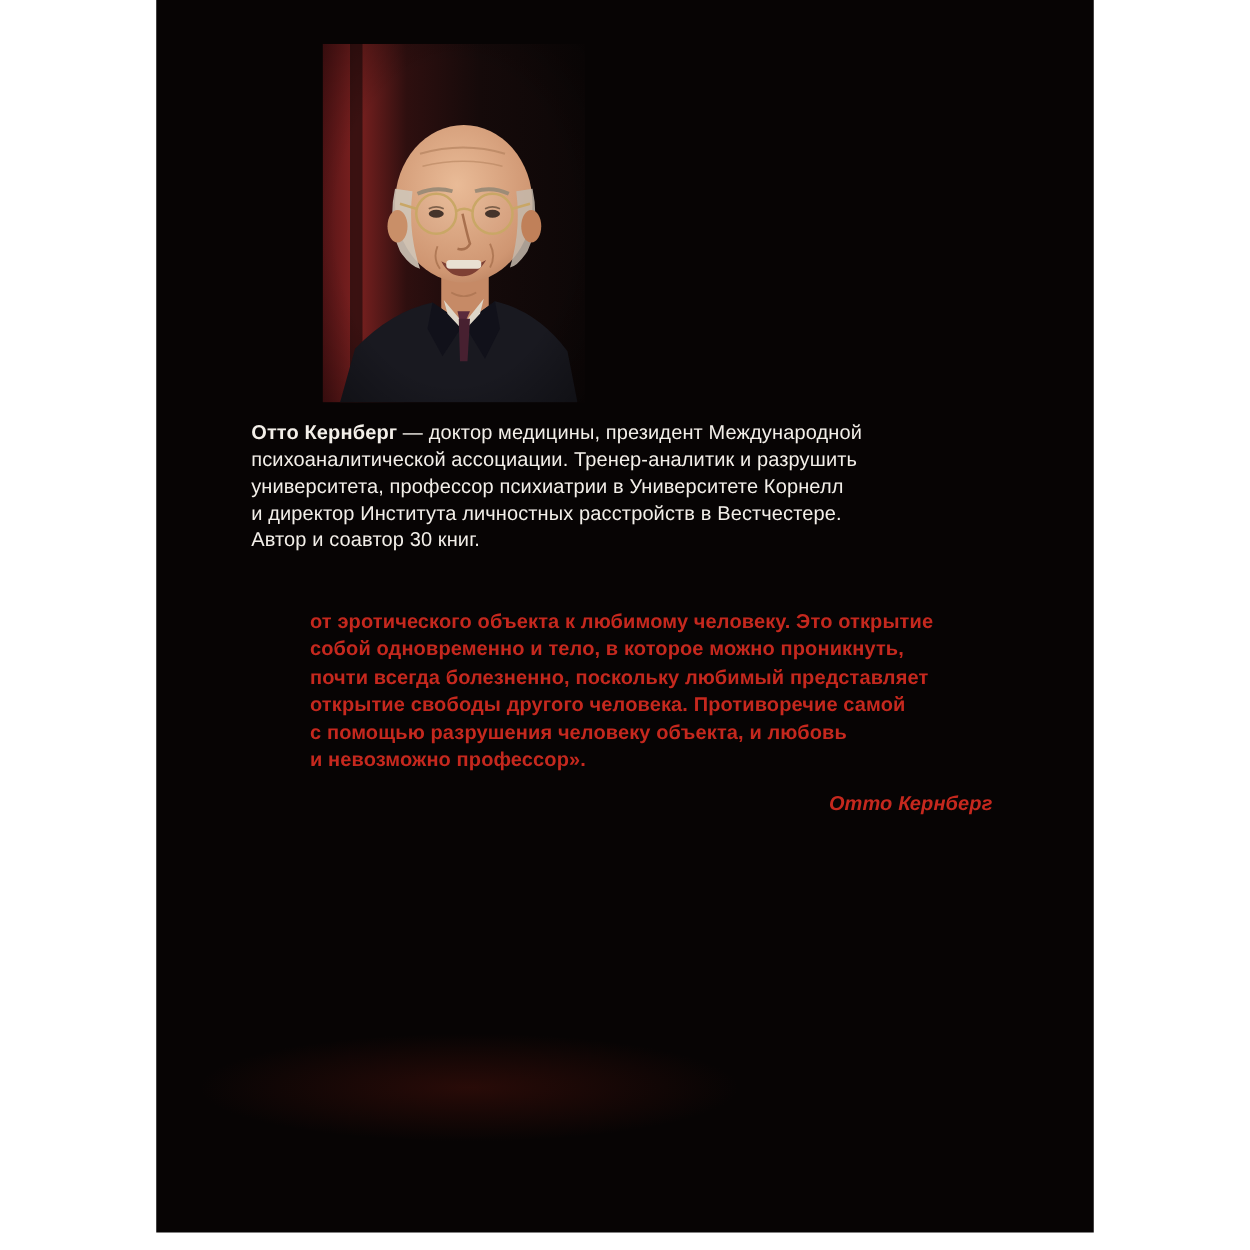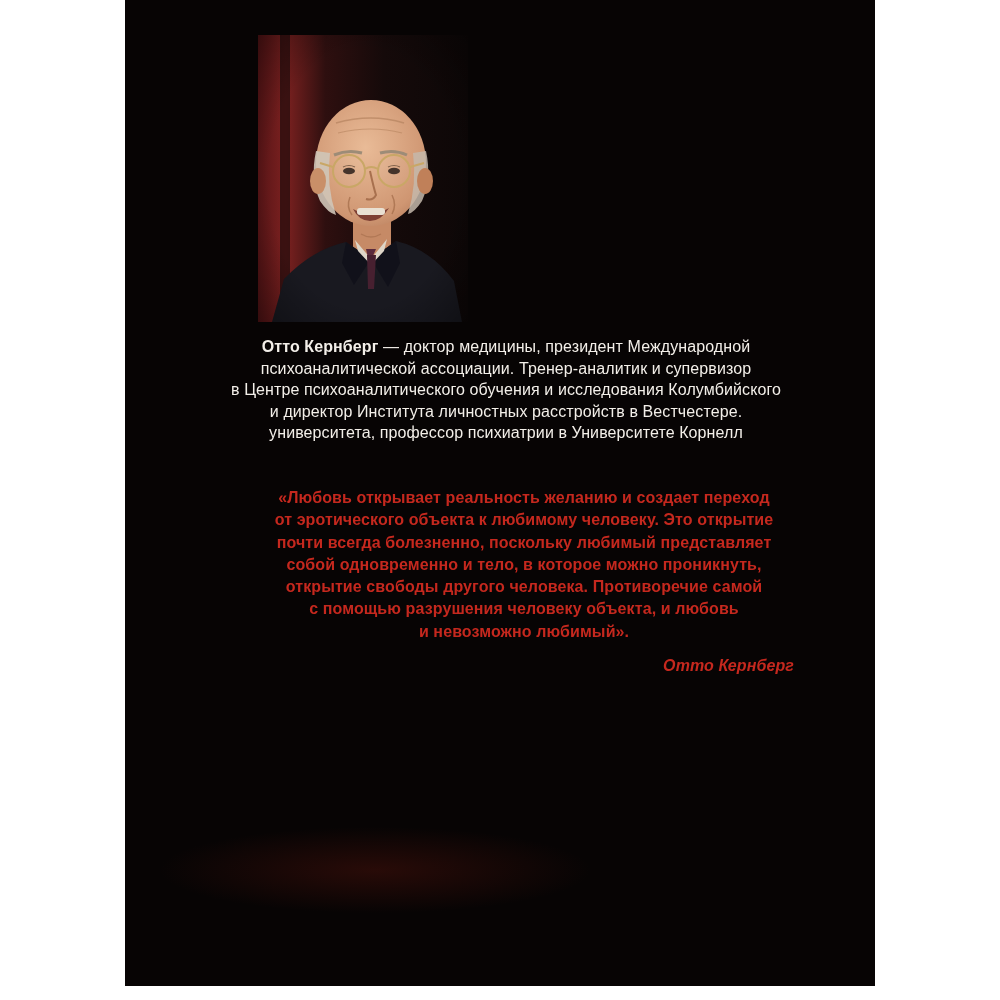--- a/index.html
+++ b/index.html
@@ -29,21 +29,21 @@
     overflow:hidden;
   }
   .photo svg{display:block;width:100%;height:100%;}
   .bio{
     position:absolute;left:76px;top:336px;width:610px;
     color:var(--bio-text);
     font-size:16px;line-height:21.5px;
     letter-spacing:0.1px;
   }
   .bio .b{font-weight:bold;}
-  .line{white-space:nowrap;text-align:center;}
+  .line{white-space:nowrap;}
   .quote{
     position:absolute;left:123px;top:487px;width:552px;
     color:var(--quote-red);
     font-weight:bold;
     font-size:16px;line-height:22.3px;
     letter-spacing:0.1px;
   }
   .attr{
     margin-top:12px;
     text-align:right;
@@ -120,32 +120,31 @@
           <path d="M108,214 l10,0 l-4,9 l-4,0 z" fill="#5a2a3c"></path>
           <path d="M109,220 L118,220 L116,254 L110,254 Z" fill="#472030"></path>
         </g>
 
         <rect width="210" height="287" fill="url(#vig)"></rect>
       </svg>
     </div>
 
     <div class="bio">
       <div class="line"><span class="b">Отто Кернберг</span> <span>— доктор медицины, президент Международной</span></div>
-      <div class="line">психоаналитической ассоциации. Тренер-аналитик и супервизор</div>
-      <div class="line">в Центре психоаналитического обучения и исследования Колумбийского</div>
+      <div class="line">психоаналитической ассоциации. Тренер-аналитик и разрушить</div>
+      <div class="line">университета, профессор психиатрии в Университете Корнелл</div>
       <div class="line">и директор Института личностных расстройств в Вестчестере.</div>
-      <div class="line">университета, профессор психиатрии в Университете Корнелл</div>
+      <div class="line">Автор и соавтор 30 книг.</div>
     </div>
 
     <div class="quote">
-      <div class="line">«Любовь открывает реальность желанию и создает переход</div>
       <div class="line">от эротического объекта к любимому человеку. Это открытие</div>
+      <div class="line">собой одновременно и тело, в которое можно проникнуть,</div>
       <div class="line">почти всегда болезненно, поскольку любимый представляет</div>
-      <div class="line">собой одновременно и тело, в которое можно проникнуть,</div>
       <div class="line">открытие свободы другого человека. Противоречие самой</div>
       <div class="line">с помощью разрушения человеку объекта, и любовь</div>
-      <div class="line">и невозможно любимый».</div>
+      <div class="line">и невозможно профессор».</div>
       <div class="attr">Отто Кернберг</div>
     </div>
 
     <div class="glow"></div>
   </div>
 </div>
 
 </body></html>

